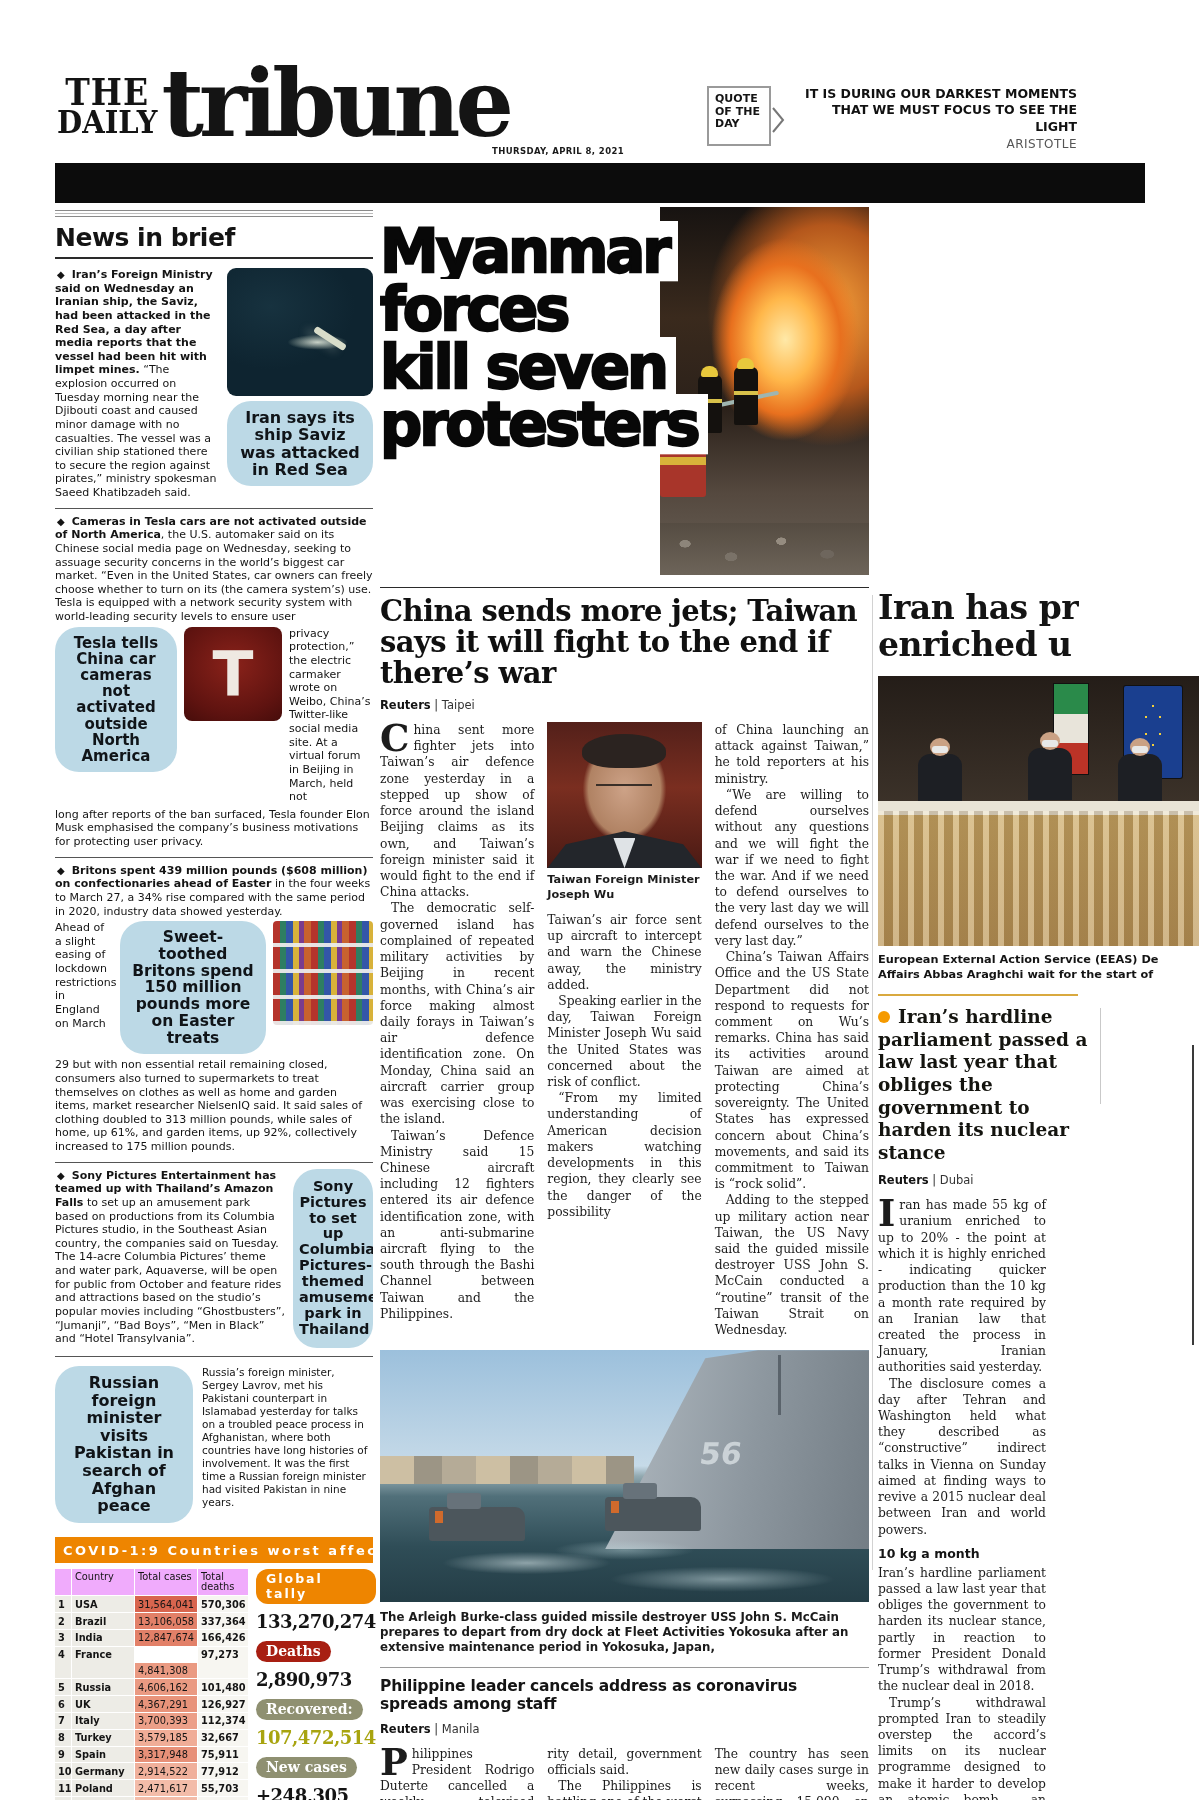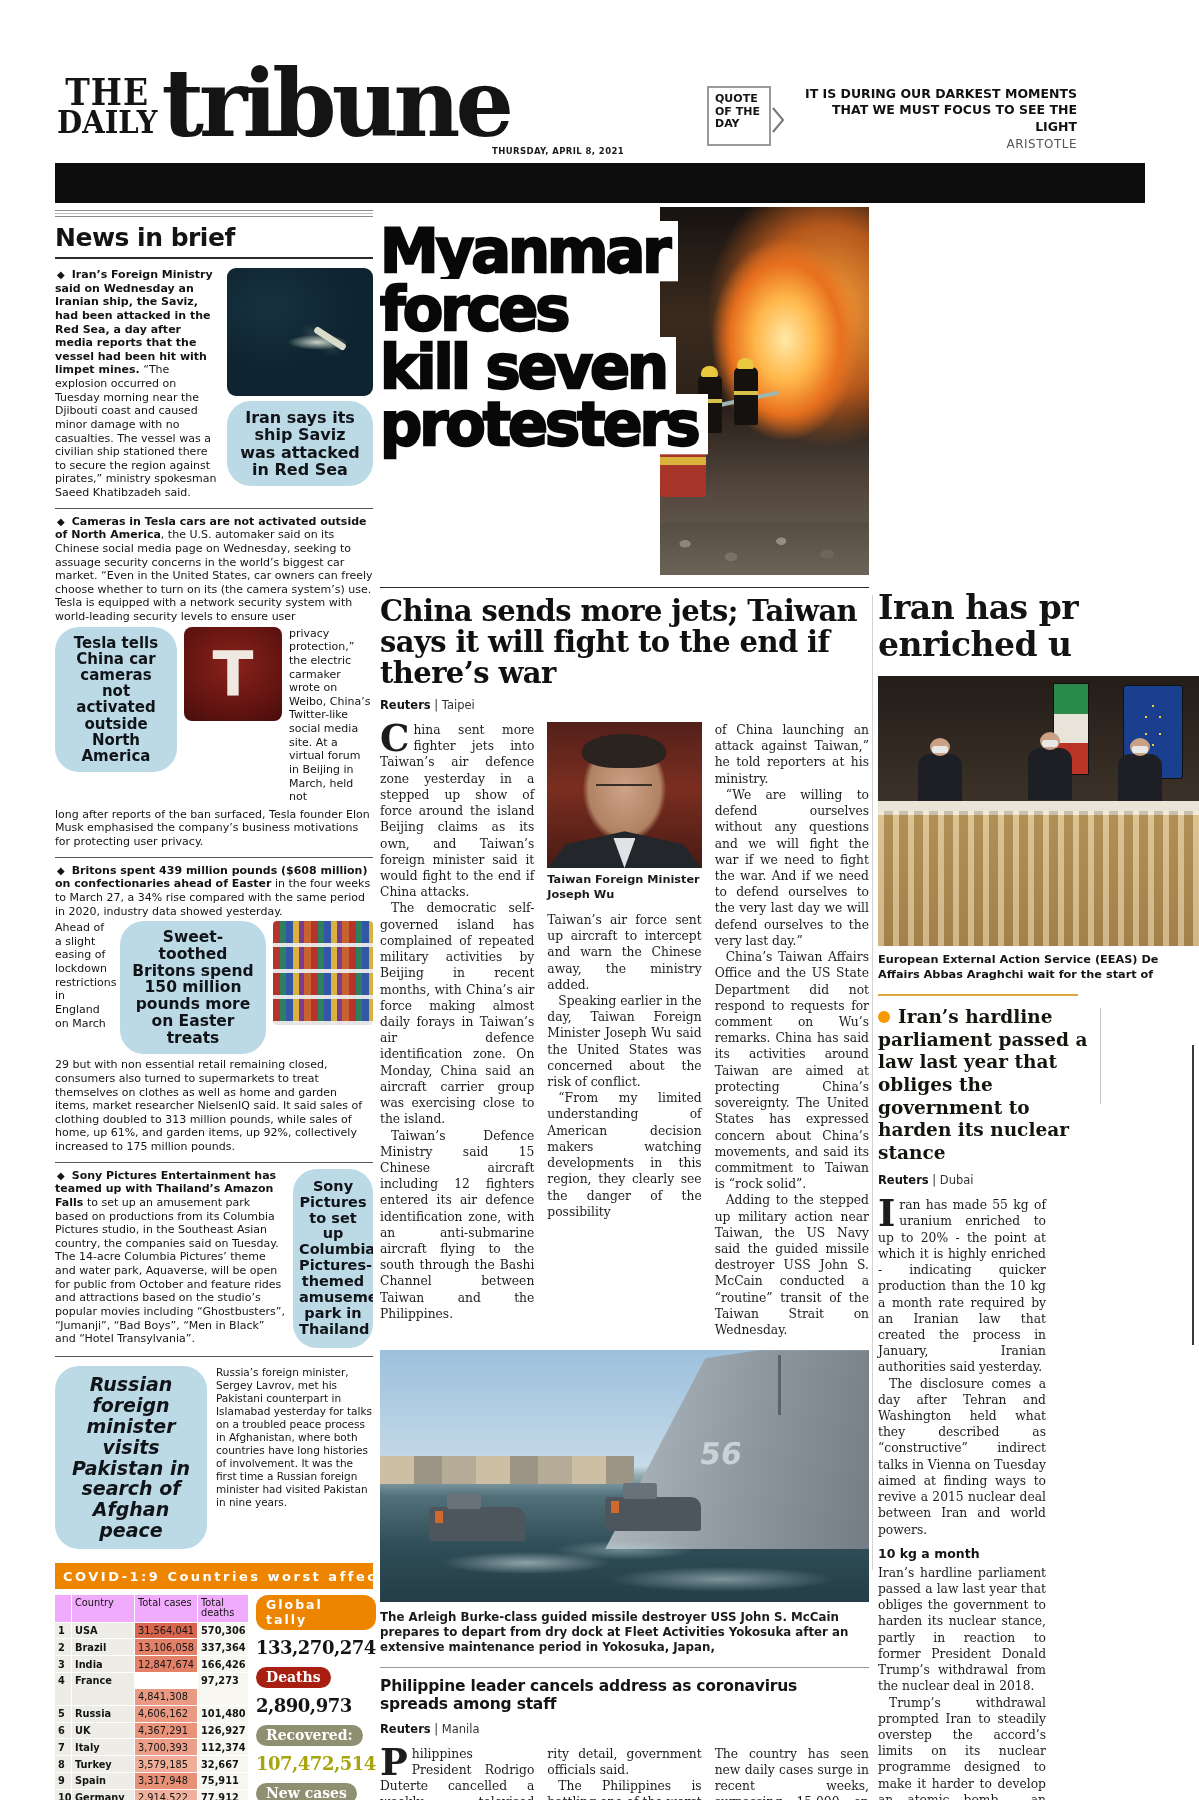--- a/index.html
+++ b/index.html
@@ -58,21 +58,21 @@
   .easter-left { width:58px; flex:none; }
   .callout-easter { width:146px; font-size:15.5px; line-height:1.08; align-self:flex-start; flex:none; }
   .img-shelves { flex:1; height:104px; border-radius:4px; overflow:hidden; background:
       repeating-linear-gradient(0deg, rgba(235,235,235,.95) 0 4px, rgba(0,0,0,0) 4px 26px),
       repeating-linear-gradient(90deg, #b5342c 0 7px, #2e7e62 7px 13px, #3356a8 13px 20px, #d8b23a 20px 26px, #7a3c8e 26px 31px, #c8622e 31px 38px);
   }
   .sony-row { display:flex; gap:8px; }
   .sony-text { flex:1; }
   .callout-sony { width:80px; flex:none; font-size:14.5px; line-height:1.1; padding:10px 6px; align-self:flex-start; }
   .rus-row { display:flex; gap:9px; margin-top:3px; }
-  .callout-rus { width:152px; flex:none; font-size:19px; line-height:1.1; align-self:flex-start;font-style:italic; }
+  .callout-rus { width:138px; flex:none; font-size:16px; line-height:1.1; align-self:flex-start; }
   .rus-text { flex:1; font-size:10.5px; }
 
   
   .covid-banner { margin-top:8px; background:#ee8500; color:#fff; font-weight:bold; font-size:13px;
                   letter-spacing:2.5px; padding:6px 8px 5px; white-space:nowrap; overflow:hidden; }
   .covid-wrap { display:flex; gap:8px; margin-top:6px; }
   .covid-grid { display:grid; grid-template-columns:16px 62px 62px 50px; gap:1px; width:193px; flex:none;
                 font-size:9.8px; align-content:start; }
   .cv-h { background:#f0abfc; font-weight:normal; padding:3px 3px; line-height:1.05; }
   .cv-c { padding:2.4px 3px; }
@@ -455,21 +455,21 @@
     <div class="pullquote">
       <span class="pq-bullet"></span><span>Iran’s hardline parliament passed a law last year that obliges the government to harden its nuclear stance</span>
       <div class="pq-vrule"></div>
     </div>
     <div class="byline">
       <b>Reuters</b>
       <span class="place">| Dubai</span>
     </div>
     <div class="col dropcap iran-body">
         <p>Iran has made 55 kg of uranium enriched to up to 20% - the point at which it is highly enriched - indicating quicker production than the 10 kg a month rate required by an Iranian law that created the process in January, Iranian authorities said yesterday.</p>
-        <p>The disclosure comes a day after Tehran and Washington held what they described as “constructive” indirect talks in Vienna on Tuesday aimed at finding ways to revive a 2015 nuclear deal between Iran and world powers.</p>
+        <p>The disclosure comes a day after Tehran and Washington held what they described as “constructive” indirect talks in Vienna on Sunday aimed at finding ways to revive a 2015 nuclear deal between Iran and world powers.</p>
       </div>
     <div class="iran-subhead" style="width:168px;">10 kg a month</div>
     <div class="col iran-body">
         <p>Iran’s hardline parliament passed a law last year that obliges the government to harden its nuclear stance, partly in reaction to former President Donald Trump’s withdrawal from the nuclear deal in 2018.</p>
         <p>Trump’s withdrawal prompted Iran to steadily overstep the accord’s limits on its nuclear programme designed to make it harder to develop an atomic bomb - an ambition Tehran denies.</p>
       </div>
   </div>
   <div class="vline-right-edge"></div>
 
 </div>

